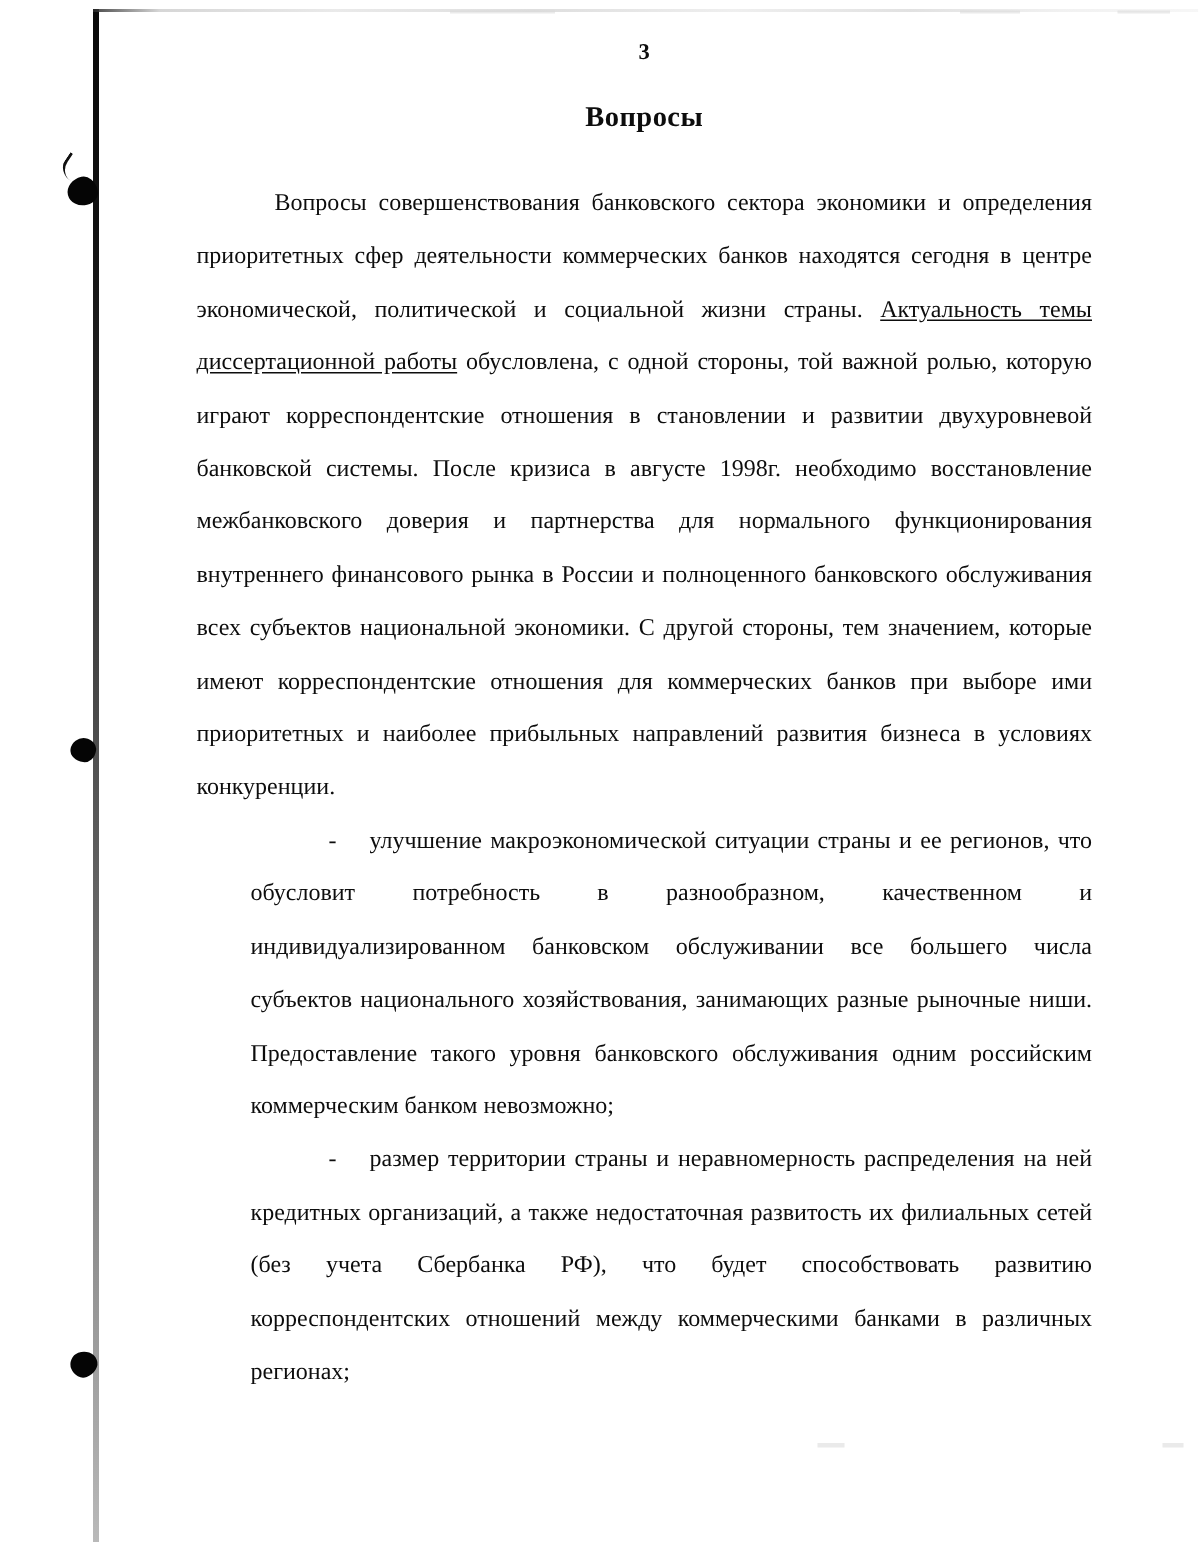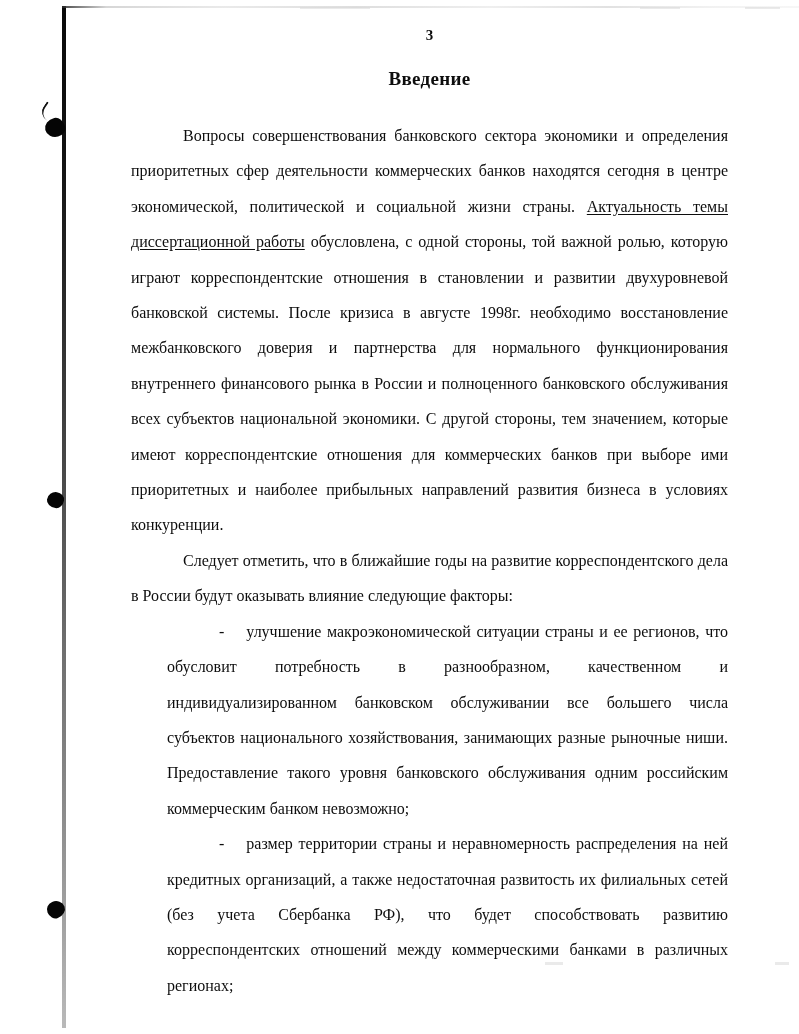--- a/index.html
+++ b/index.html
@@ -146,23 +146,22 @@
 
   <div class="margin-blob blob-1"></div>
   <div class="blob-1-tail"></div>
   <div class="margin-blob blob-2"></div>
   <div class="margin-blob blob-3"></div>
 
   <div class="content">
 
     <div class="page-number">3</div>
 
-    <h1 class="doc-heading">Введение</h1>
+    <h1 class="doc-heading">Вопросы</h1>
 
     <div id="body-text">
         <p class="para"><span>Вопросы совершенствования банковского сектора экономики и определения приоритетных сфер деятельности коммерческих банков находятся сегодня в центре экономической, политической и социальной жизни страны. </span><span class="u">Актуальность темы диссертационной работы</span><span> обусловлена, с одной стороны, той важной ролью, которую играют корреспондентские отношения в становлении и развитии двухуровневой банковской системы. После кризиса в августе 1998г. необходимо восстановление межбанковского доверия и партнерства для нормального функционирования внутреннего финансового рынка в России и полноценного банковского обслуживания всех субъектов национальной  экономики. С другой стороны, тем значением, которые имеют корреспондентские отношения для коммерческих банков при выборе ими приоритетных и наиболее прибыльных направлений развития бизнеса в условиях конкуренции.</span></p>
-        <p class="para"><span>Следует отметить, что в ближайшие годы на развитие корреспондентского дела в России будут оказывать влияние следующие факторы:</span></p>
         <p class="para bullet"><span>-</span><span class="dash-gap"></span><span>улучшение макроэкономической ситуации страны и ее регионов, что обусловит потребность в разнообразном, качественном и индивидуализированном  банковском обслуживании все большего числа субъектов национального хозяйствования, занимающих разные рыночные ниши. Предоставление такого уровня банковского обслуживания одним российским коммерческим банком невозможно;</span></p>
         <p class="para bullet"><span>-</span><span class="dash-gap"></span><span>размер территории страны и неравномерность распределения на ней кредитных организаций, а также недостаточная развитость их филиальных сетей (без учета Сбербанка РФ), что будет способствовать развитию корреспондентских отношений между коммерческими банками в различных регионах;</span></p>
       </div>
 
   </div>
 </div>
 
 </body></html>

